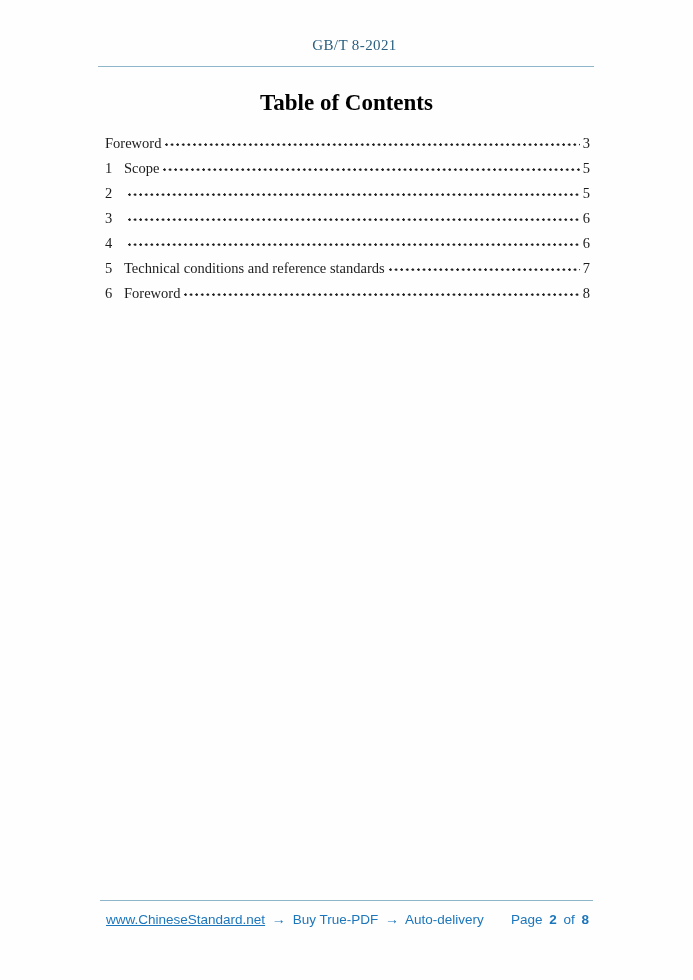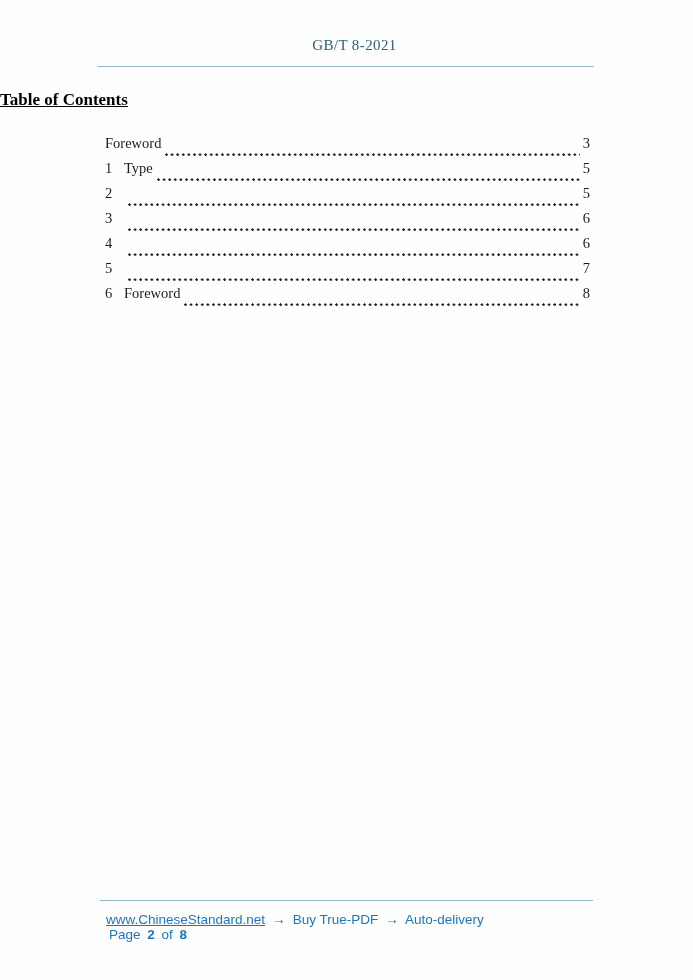--- a/index.html
+++ b/index.html
@@ -37,38 +37,37 @@
     background: var(--rule, #8fb5ca);
   }
 
   
   .title {
     position: absolute;
     top: 90px;
     left: 0;
     right: 0;
     margin: 0;
-    text-align: left;
-    font-size: 17px;
+    text-align: center;
+    font-size: 23px;
     font-weight: 700;
     color: #000000;
     font-family: "Liberation Serif", serif;
-    text-decoration: underline;
   }
 
   
   .toc {
     position: absolute;
     top: 131px;
     left: 105px;
     right: 103px;
   }
   .toc-row {
     display: flex;
-    align-items: flex-end;
+    align-items: center;
     line-height: 25px;
     font-size: 14.5px;
     white-space: nowrap;
   }
   .toc-num {
     flex: none;
     width: 19px;
   }
   .toc-leader {
     flex: 1;
@@ -96,21 +95,20 @@
     position: absolute;
     top: 911px;
     left: 106px;
     right: 104px;
     display: flex;
     justify-content: space-between;
     align-items: baseline;
     font-family: "Liberation Sans", sans-serif;
     font-size: 13.5px;
     color: var(--footer-blue, #1c76bc);
-    flex-direction: column;
   }
   .footer-left span, .footer-left a { margin-right: 3px; }
   .website-link {
     color: inherit;
     text-decoration: underline;
     cursor: pointer;
   }
   .arrow { font-size: 14px; }
   .footer-right span { margin-left: 3px; margin-top: 16px; }
   .pg-num { font-weight: 700; }
@@ -128,41 +126,42 @@
 
   <div class="toc">
       <div class="toc-row">
 
       <span class="toc-label">Foreword</span>
       <span class="toc-leader"></span>
       <span class="toc-page">3</span>
     </div>
       <div class="toc-row">
       <span class="toc-num">1</span>
-      <span class="toc-label">Type</span>
+      <span class="toc-label">Scope</span>
       <span class="toc-leader"></span>
       <span class="toc-page">5</span>
     </div>
       <div class="toc-row">
       <span class="toc-num">2</span>
       <span class="toc-leader"></span>
       <span class="toc-page">5</span>
     </div>
       <div class="toc-row">
       <span class="toc-num">3</span>
       <span class="toc-leader"></span>
       <span class="toc-page">6</span>
     </div>
       <div class="toc-row">
       <span class="toc-num">4</span>
       <span class="toc-leader"></span>
       <span class="toc-page">6</span>
     </div>
       <div class="toc-row">
       <span class="toc-num">5</span>
+      <span class="toc-label">Technical conditions and reference standards</span>
       <span class="toc-leader"></span>
       <span class="toc-page">7</span>
     </div>
       <div class="toc-row">
       <span class="toc-num">6</span>
       <span class="toc-label">Foreword</span>
       <span class="toc-leader"></span>
       <span class="toc-page">8</span>
     </div>
     </div>

